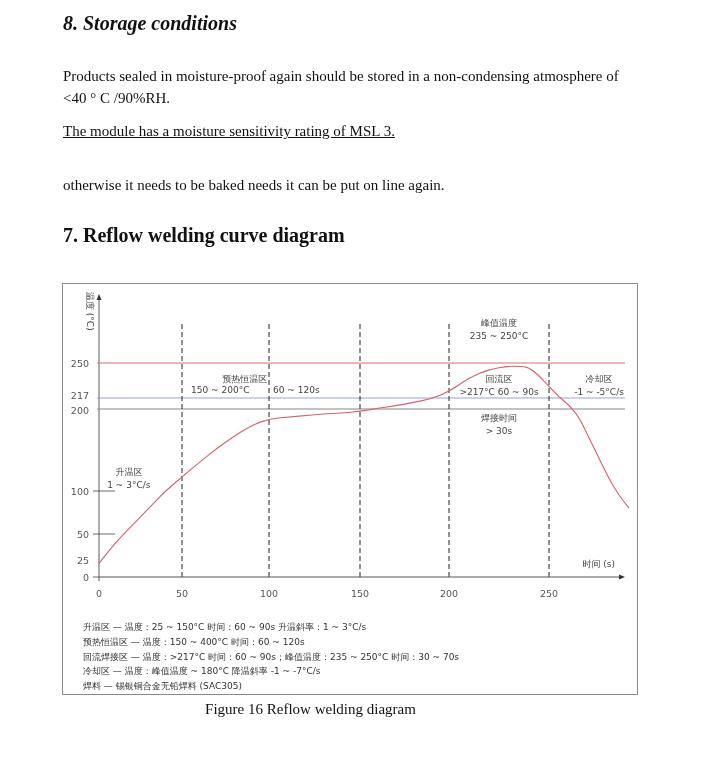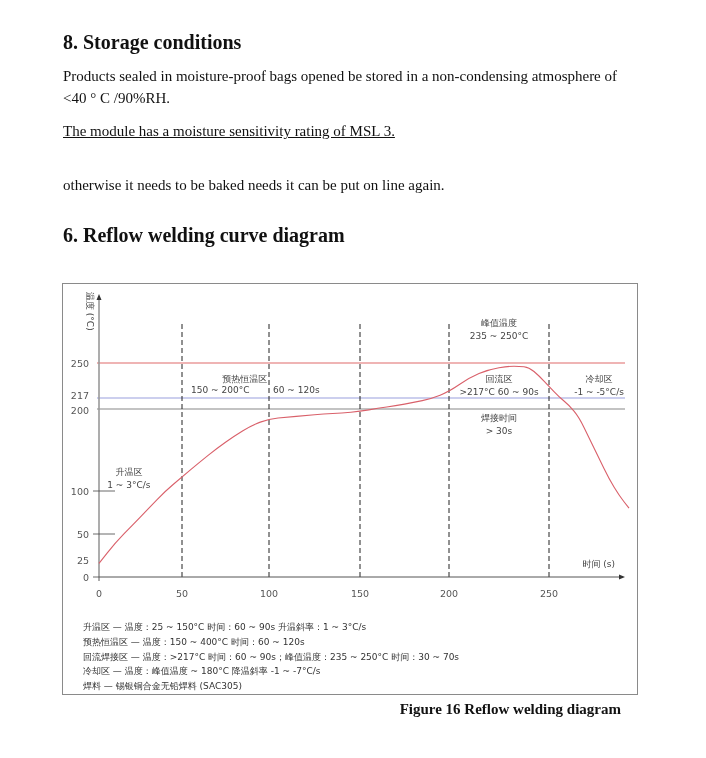--- a/index.html
+++ b/index.html
@@ -4,37 +4,37 @@
 <style>
   html, body { margin: 0; padding: 0; background: #ffffff; }
   body { width: 706px; height: 758px; position: relative; overflow: hidden; font-family: "Liberation Serif", serif; color: #111; }
   .h { position: absolute; left: 63px; font-weight: bold; font-size: 20px; margin: 0; }
   .p { position: absolute; left: 63px; font-size: 15px; line-height: 22px; margin: 0; width: 600px; }
   #chart-frame { position: absolute; left: 62px; top: 283px; width: 576px; height: 412px; border: 1.5px solid #8a8a8a; box-sizing: border-box; background: #fff; }
   #chart-svg { position: absolute; left: 0; top: 0; }
   .ct { font-family: "DejaVu Sans", sans-serif; font-size: 9px; fill: #444; }
   .ctick { font-family: "DejaVu Sans", sans-serif; font-size: 9.5px; fill: #555; }
   .notes { position: absolute; left: 82px; top: 620px; font-family: "DejaVu Sans", sans-serif; font-size: 9px; color: #333; line-height: 14.8px; }
-  .caption { position: absolute; left: 0; width: 621px; top: 701px; text-align: right; font-weight: bold; font-size: 15px; }
+  .caption { position: absolute; left: 0; width: 621px; top: 701px; text-align: center; font-weight: normal; font-size: 15px; }
 </style>
 </head>
 <body>
 
-<h2 class="h" style="top:31px;">8.  Storage conditions</h2>
+<h2 class="h" style="top:12px;font-style:italic;">8.  Storage conditions</h2>
 <p class="p" style="top:65px;">
-  <span>Products sealed in moisture-proof bags opened be stored in a non-condensing atmosphere of</span><br>
+  <span>Products sealed in moisture-proof again should be stored in a non-condensing atmosphere of</span><br>
   <span>&lt;40 ° C /90%RH.</span>
 </p>
 <p class="p" style="top:120px;text-decoration:underline;">The module has a moisture sensitivity rating of MSL 3.</p>
 <p class="p" style="top:152px;">
   <br>
   <span>otherwise it needs to be baked needs it can be put on line again.</span>
 </p>
 
-<h2 class="h" style="top:224px;">6.  Reflow welding curve diagram</h2>
+<h2 class="h" style="top:224px;">7.  Reflow welding curve diagram</h2>
 
 <div id="chart-frame">
   <svg id="chart-svg" width="576" height="412">
     <g id="g-ref">
         <line x1="34" x2="562" y1="79" y2="79" stroke="#e06a6a" stroke-width="1.2"></line>
         <line x1="34" x2="562" y1="114" y2="114" stroke="#9aa0dd" stroke-width="1.2"></line>
         <line x1="34" x2="562" y1="125" y2="125" stroke="#888888" stroke-width="1.2"></line>
       </g>
     <g id="g-div">
         <line x1="119" x2="119" y1="40" y2="293" stroke="#222" stroke-width="1" stroke-dasharray="5,3"></line>

